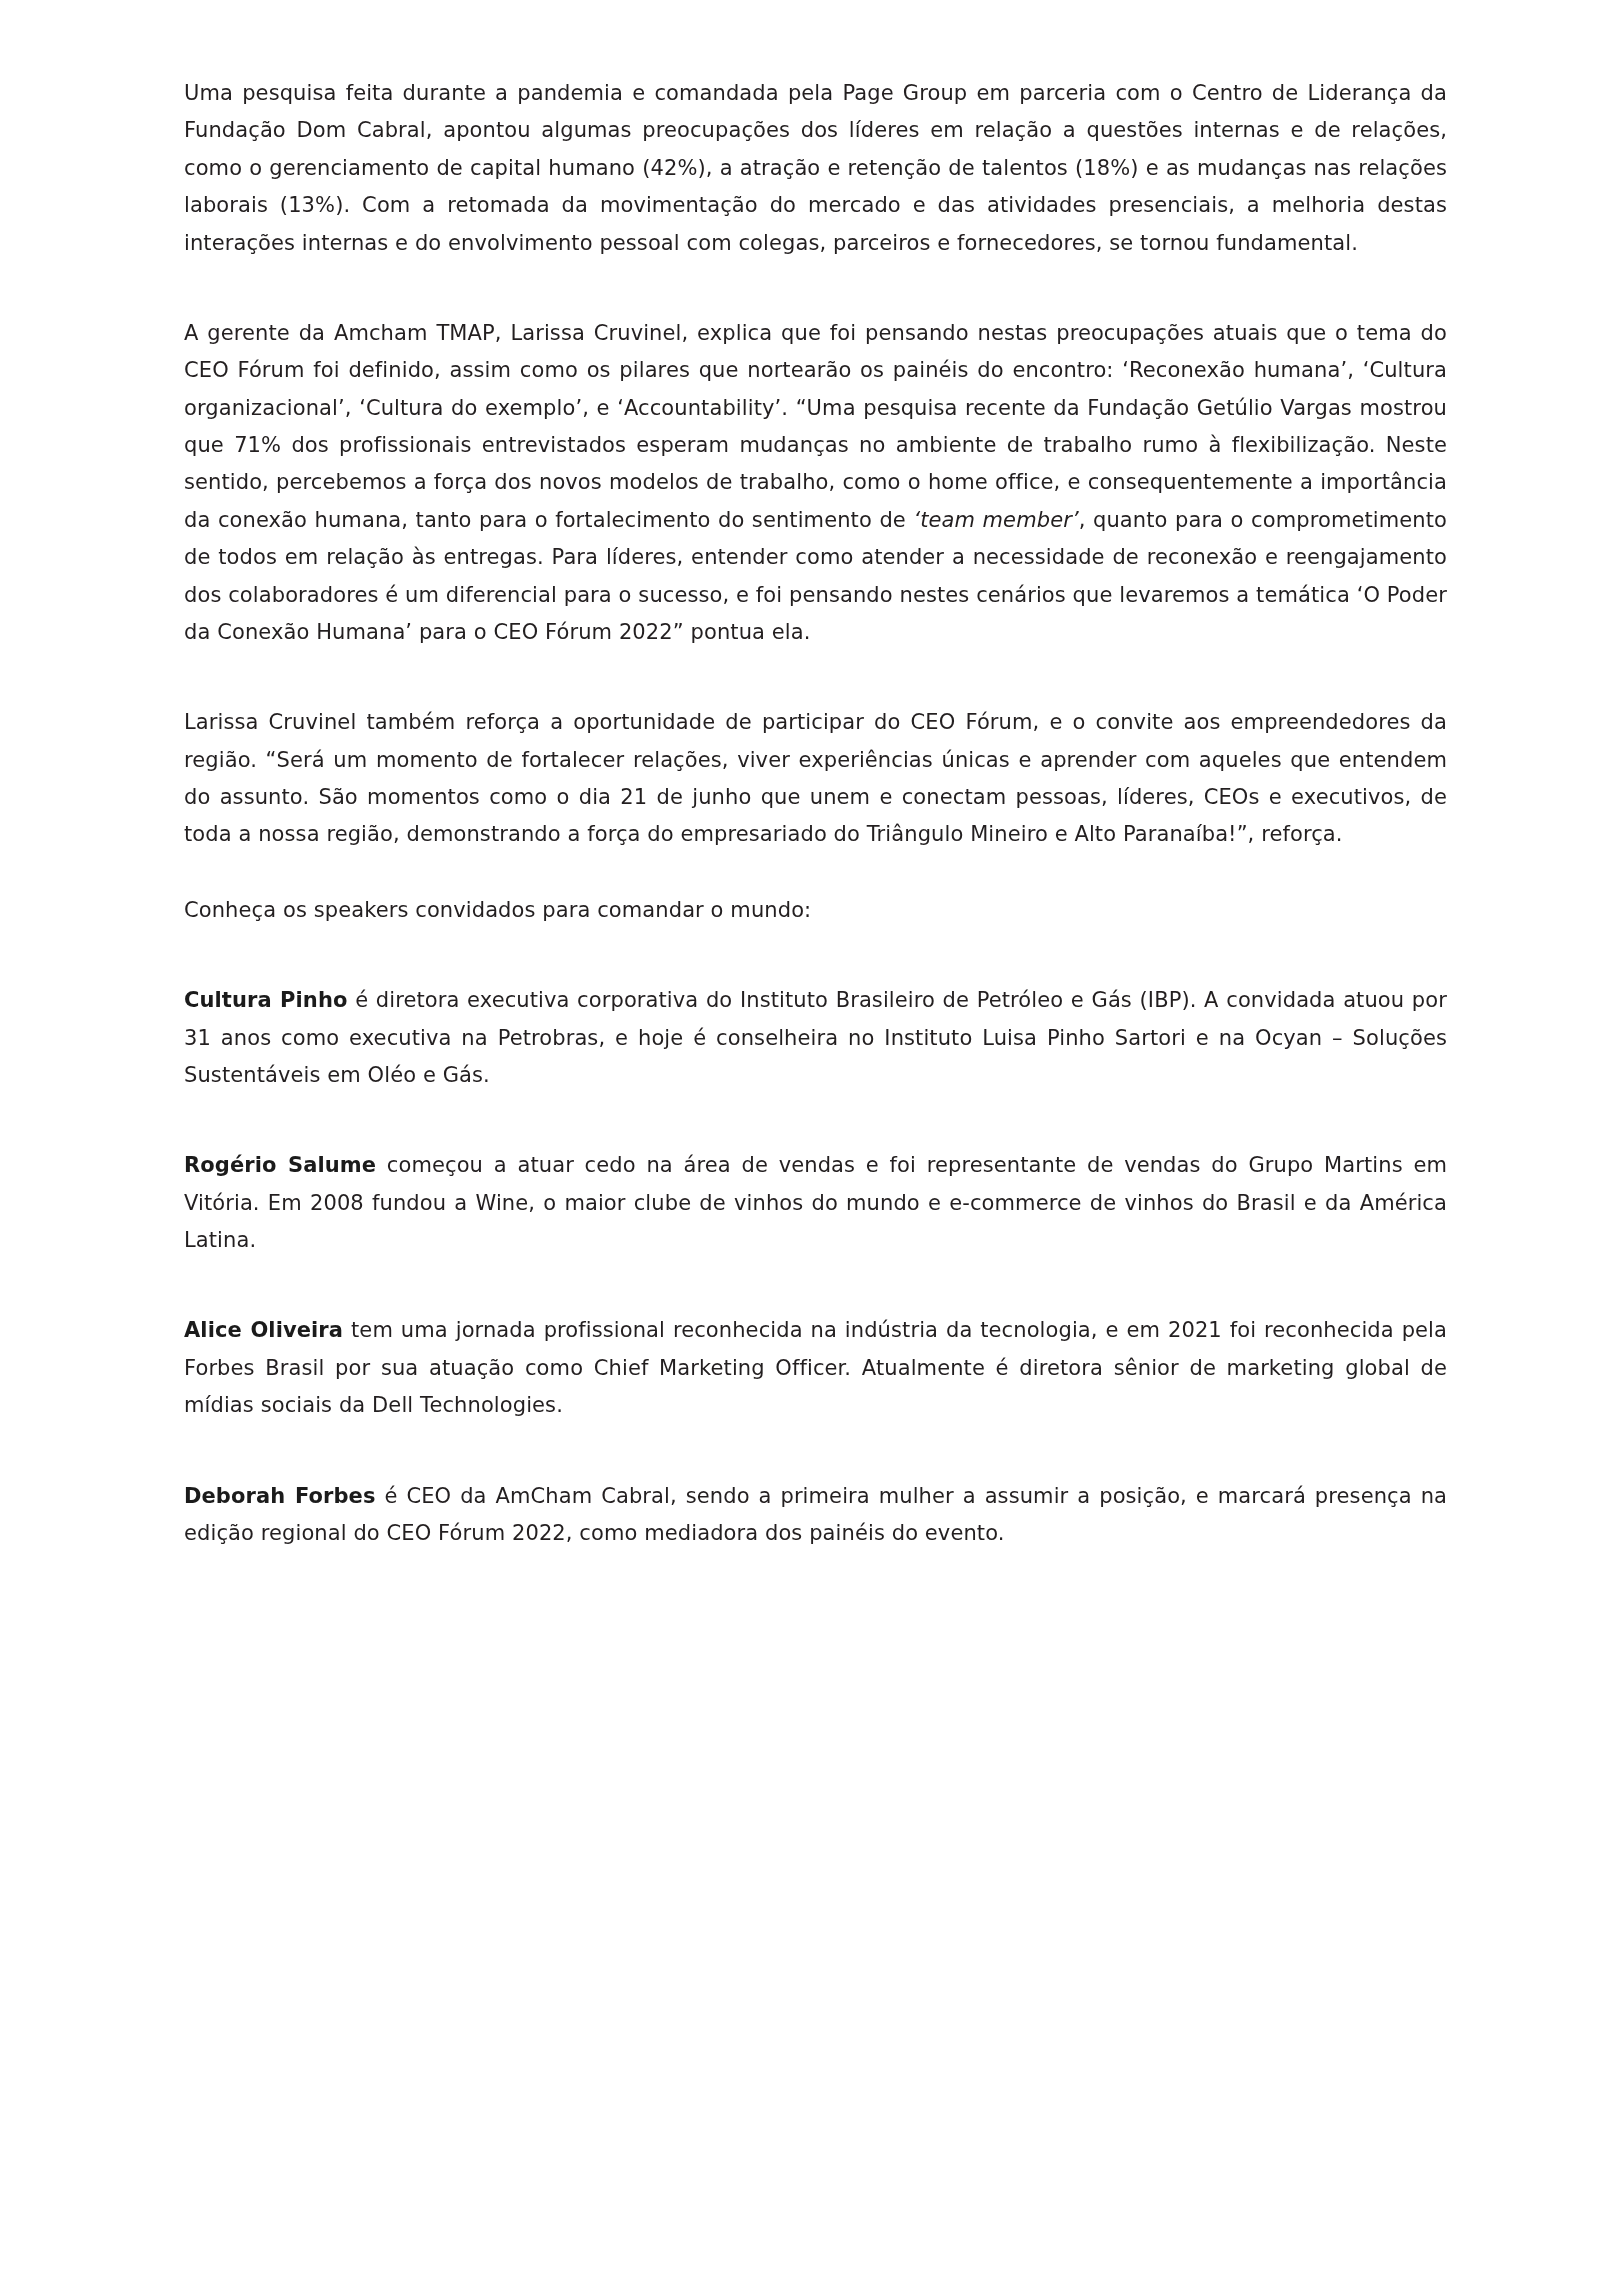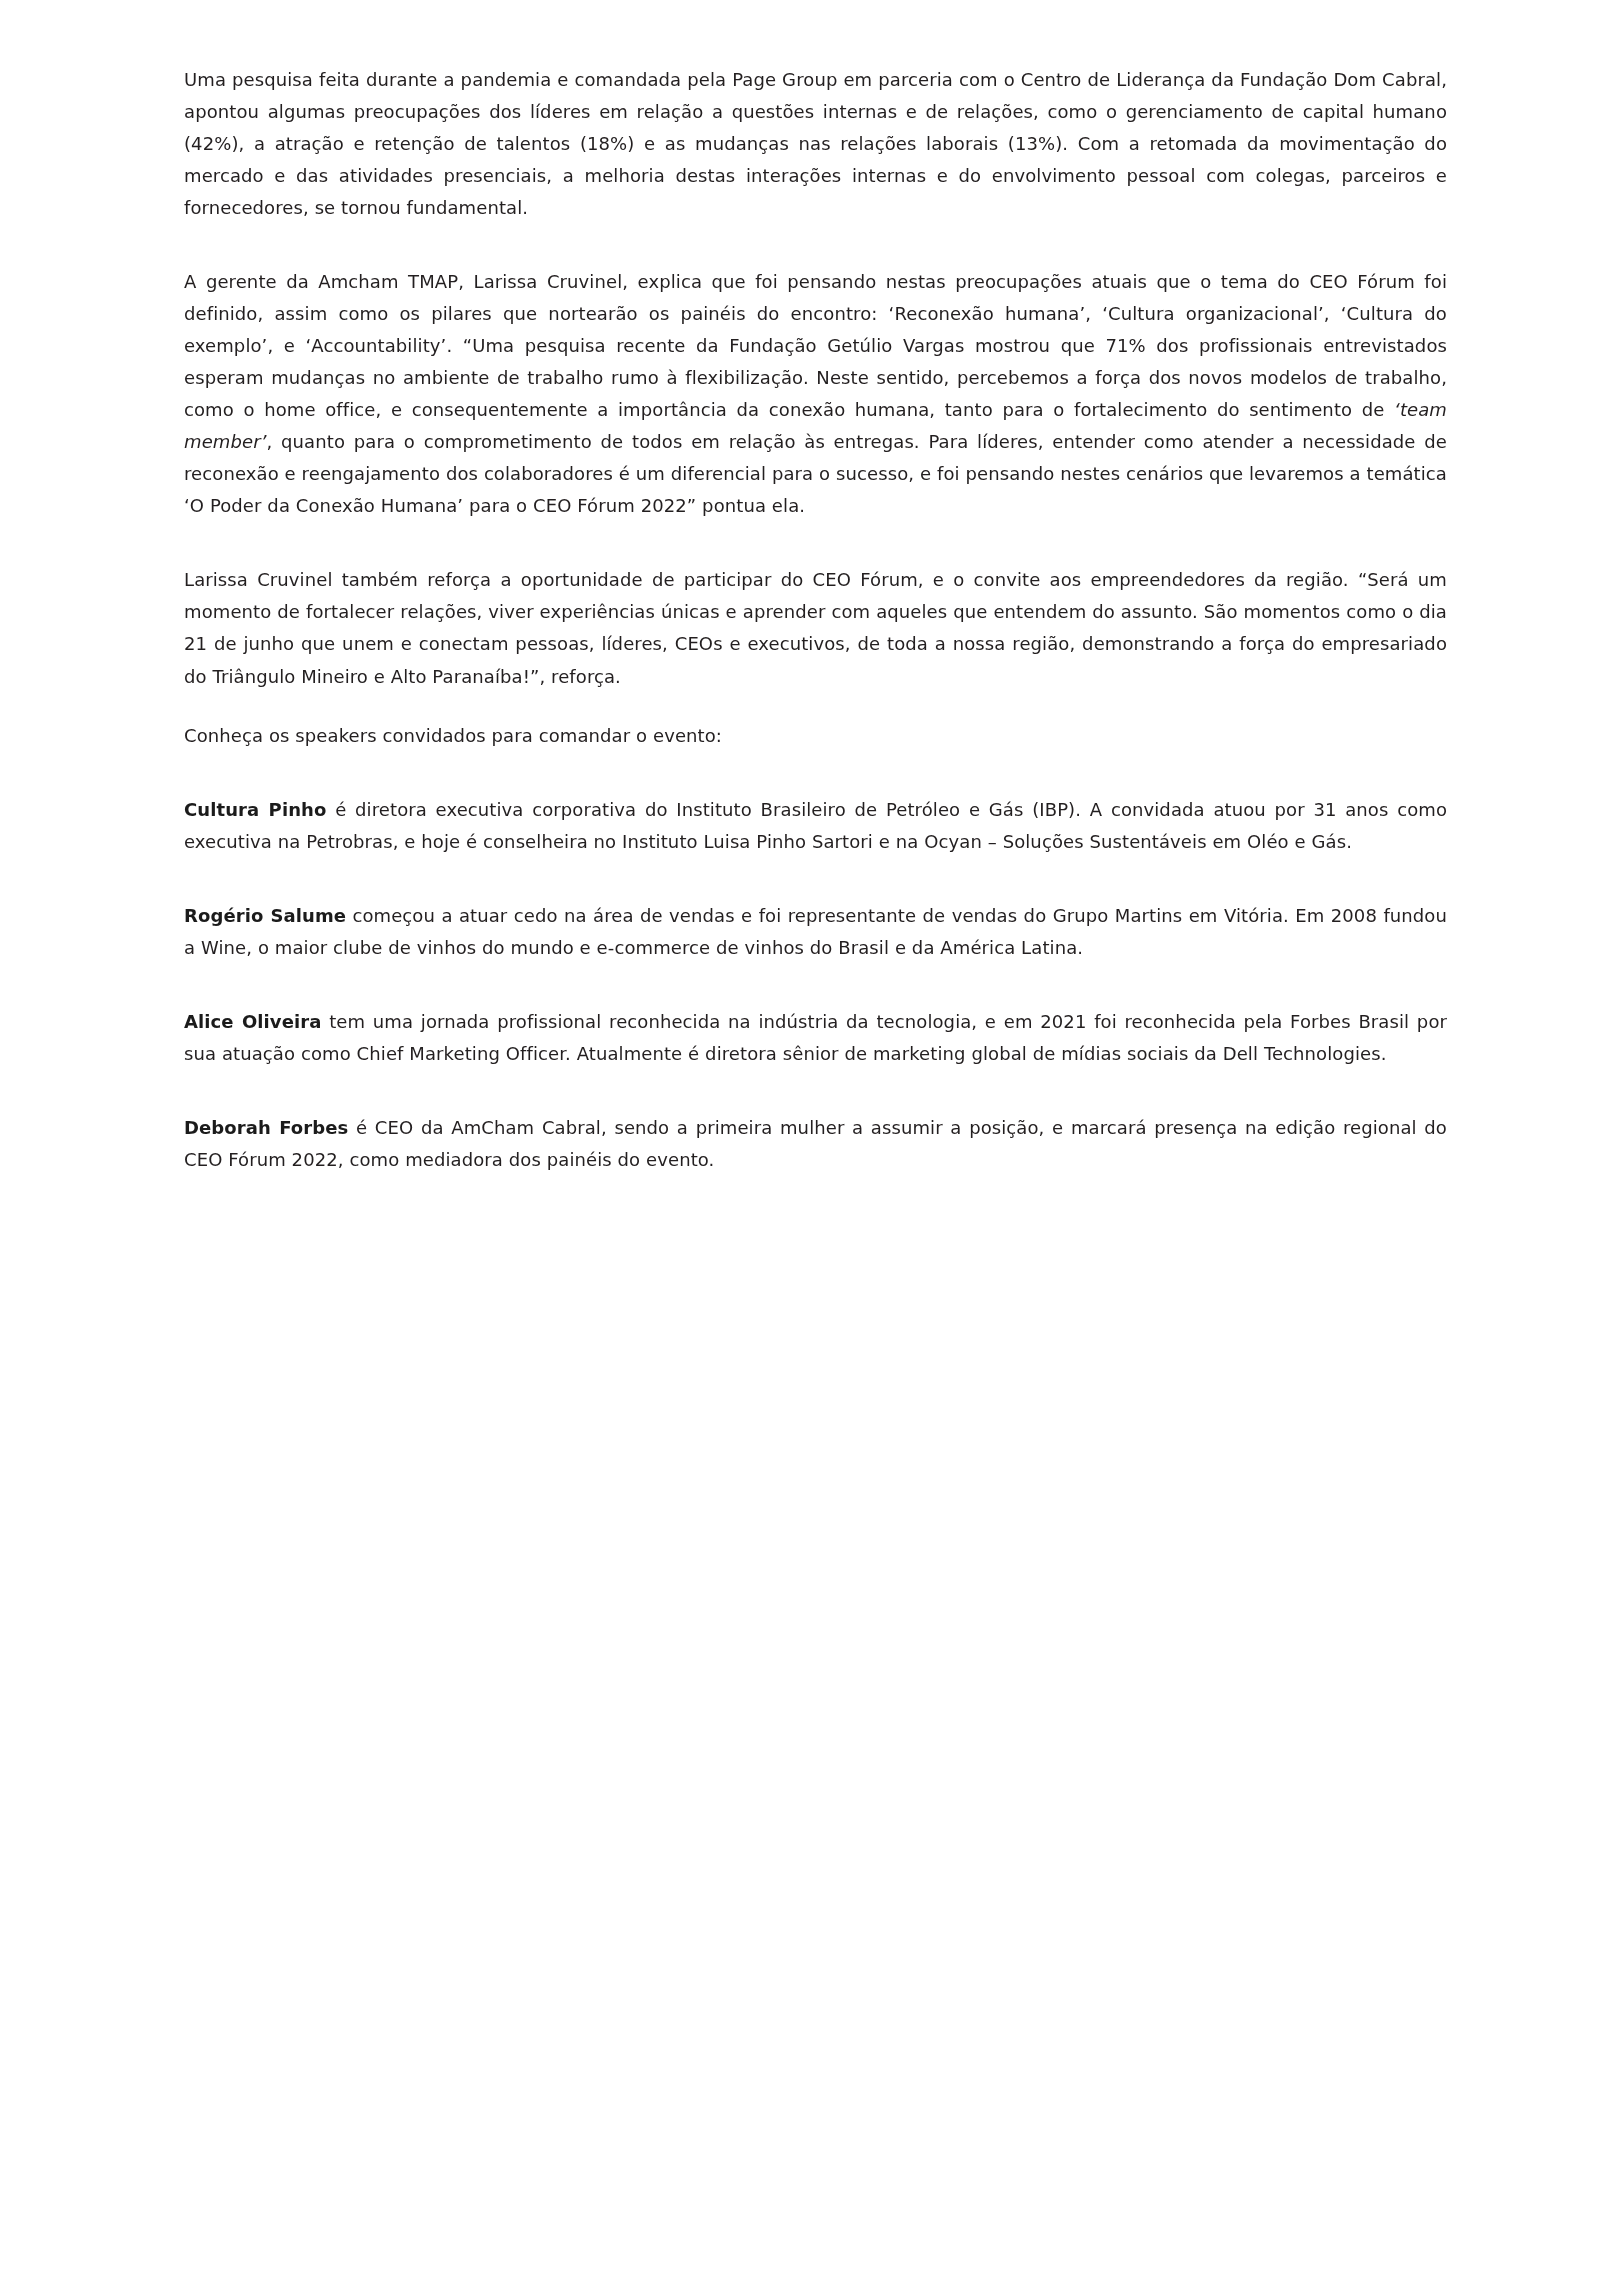--- a/index.html
+++ b/index.html
@@ -16,22 +16,22 @@
     width: 1623px;
     min-height: 2295px;
     box-sizing: border-box;
     padding: 63px 175px 79px 184px;
     background: #ffffff;
   }
   .doc {
     max-width: 1263px;
   }
   p.para {
-    margin: 1px 0 0px 0;
-    font-size: 18px;
+    margin: 12px 0 0px 0;
+    font-size: 21px;
     line-height: 1.78;
     color: #231f20;
     text-align: justify;
     text-justify: inter-word;
     letter-spacing: 0.1px;
     font-weight: 400;
   }
   .gap-lg { height: 41px; }
   .gap-md { height: 26px; }
   .name {
@@ -53,21 +53,21 @@
     <div class="gap-lg"></div>
 
     <p class="para"><span>A gerente da Amcham TMAP, Larissa Cruvinel, explica que foi pensando nestas preocupações atuais que o tema do CEO Fórum foi definido, assim como os pilares que nortearão os painéis do encontro: ‘Reconexão humana’, ‘Cultura organizacional’, ‘Cultura do exemplo’, e ‘Accountability’. “Uma pesquisa recente da Fundação Getúlio Vargas mostrou que 71% dos profissionais entrevistados esperam mudanças no ambiente de trabalho rumo à flexibilização. Neste sentido, percebemos a força dos novos modelos de trabalho, como o home office, e consequentemente a importância da conexão humana, tanto para o fortalecimento do sentimento de </span><span class="ital">‘team member’</span><span>, quanto para o comprometimento de todos em relação às entregas. Para líderes, entender como atender a necessidade de reconexão e reengajamento dos colaboradores é um diferencial para o sucesso, e foi pensando nestes cenários que levaremos a temática ‘O Poder da Conexão Humana’ para o CEO Fórum 2022” pontua ela.</span></p>
 
     <div class="gap-lg"></div>
 
     <p class="para">Larissa Cruvinel também reforça a oportunidade de participar do CEO Fórum, e o convite aos empreendedores da região. “Será um momento de fortalecer relações, viver experiências únicas e aprender com aqueles que entendem do assunto. São momentos como o dia 21 de junho que unem e conectam pessoas, líderes, CEOs e executivos, de toda a nossa região, demonstrando a força do empresariado do Triângulo Mineiro e Alto Paranaíba!”, reforça.</p>
 
     <div class="gap-md"></div>
 
-    <p class="para">Conheça os speakers convidados para comandar o evento:</p>
+    <p class="para">Conheça os speakers convidados para comandar o mundo:</p>
 
     <div class="gap-lg"></div>
 
     <p class="para"><span class="name">Cultura Pinho</span><span>  é diretora executiva corporativa do Instituto Brasileiro de Petróleo e Gás (IBP). A convidada atuou por 31 anos como executiva na Petrobras, e hoje é conselheira no Instituto Luisa Pinho Sartori e na Ocyan – Soluções Sustentáveis em Oléo e Gás.</span></p>
 
     <div class="gap-lg"></div>
 
     <p class="para"><span class="name">Rogério Salume</span><span> começou a atuar cedo na área de vendas e foi representante de vendas do Grupo Martins em Vitória. Em 2008 fundou a Wine, o maior clube de vinhos do mundo e e-commerce de vinhos do Brasil e da América Latina.</span></p>
 
     <div class="gap-lg"></div>

